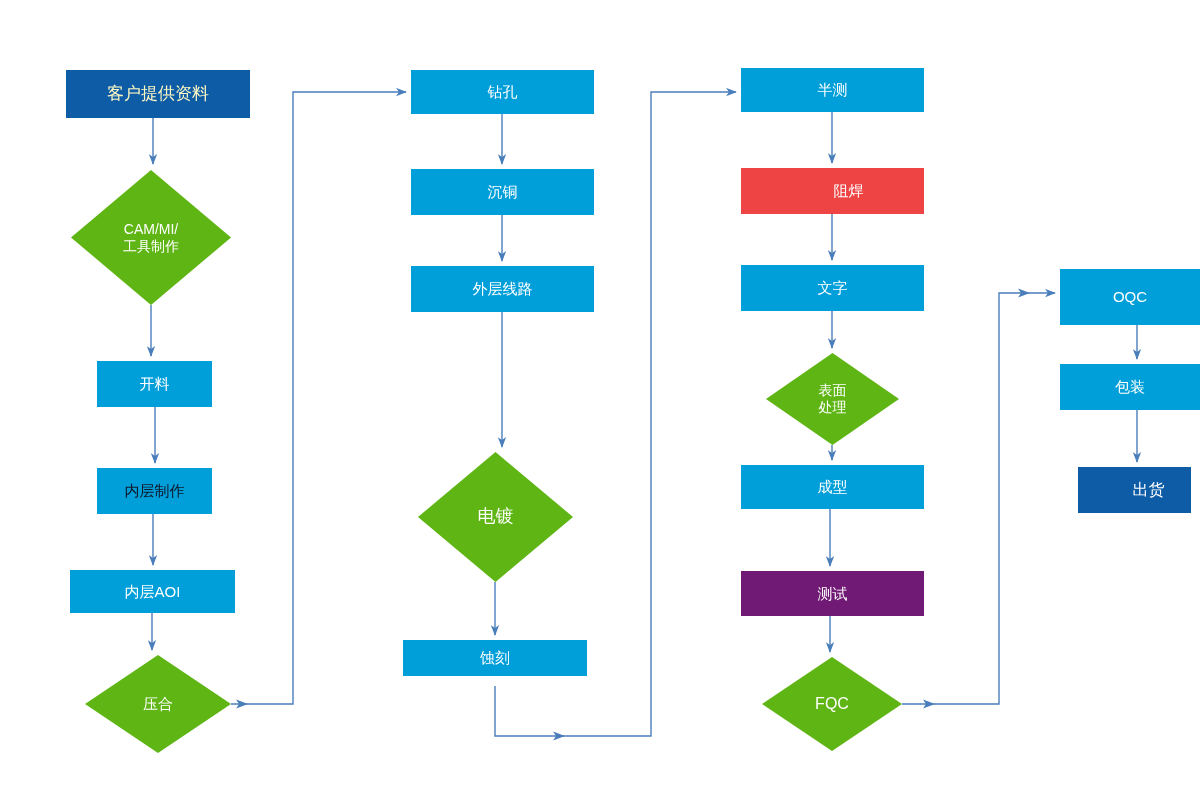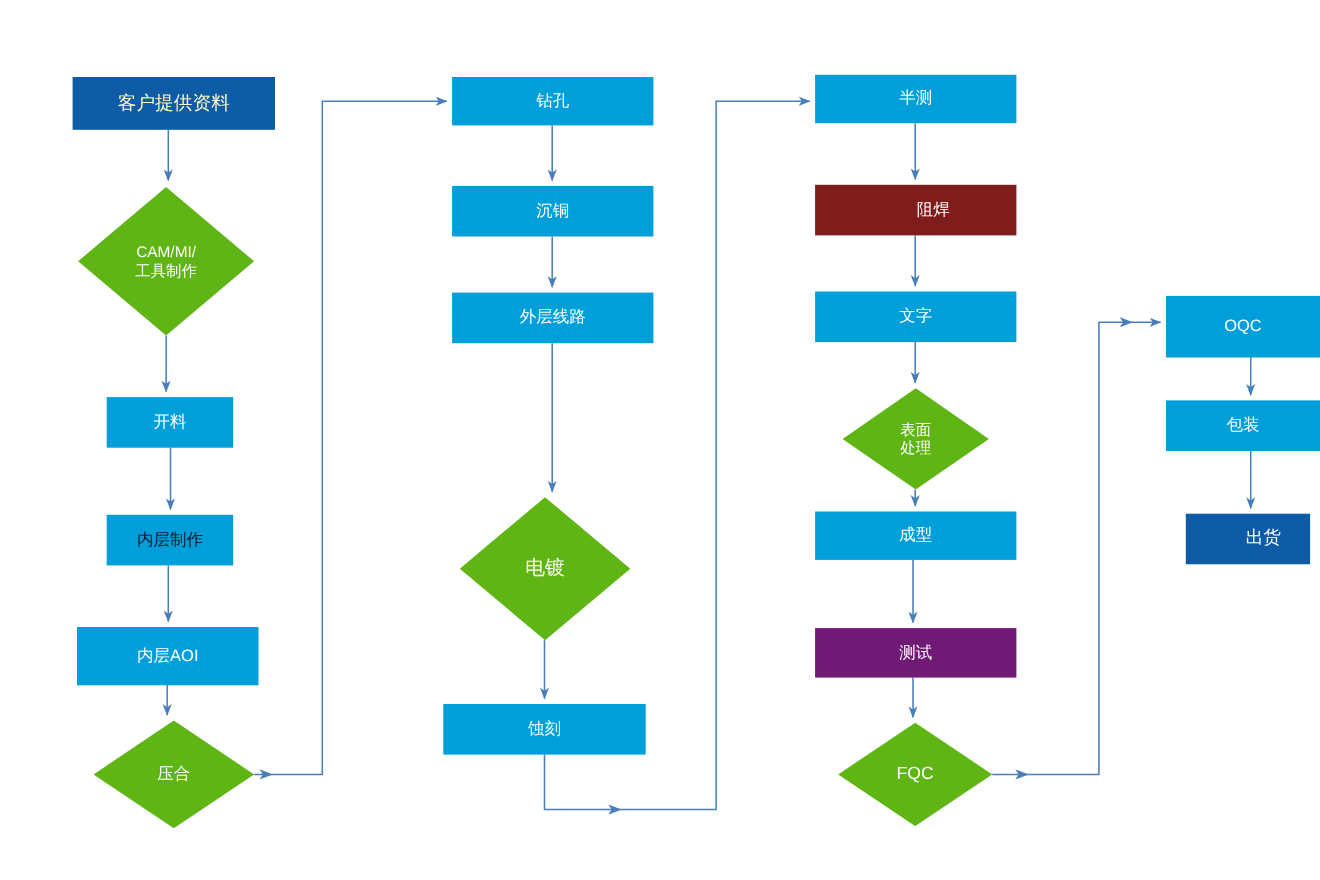--- a/index.html
+++ b/index.html
@@ -133,33 +133,33 @@
       </g>
     </svg>
   <div id="node-layer">
       <div class="node rect" style="left: 66px; top: 70px; width: 184px; height: 48px; font-size: 17px; color: #fef9c3; background: rgb(14, 91, 166);"><span>客户提供资料</span></div>
       <div class="node diamond" style="left: 71px; top: 170px; width: 160px; height: 135px; font-size: 14px; color: rgb(255, 255, 255);"><svg class="diamond-shape" viewBox="0 0 100 100" preserveAspectRatio="none">
           <polygon points="50,0 100,50 50,100 0,50" fill="#5eb513"></polygon>
         </svg><span class="diamond-label">CAM/MI/
 工具制作</span></div>
       <div class="node rect" style="left: 97px; top: 361px; width: 115px; height: 46px; font-size: 15px; color: rgb(255, 255, 255); background: rgb(1, 159, 217);"><span>开料</span></div>
       <div class="node rect" style="left: 97px; top: 468px; width: 115px; height: 46px; font-size: 15px; color: #0f172a; background: rgb(1, 159, 217);"><span>内层制作</span></div>
-      <div class="node rect" style="left: 70px; top: 570px; width: 165px; height: 53px; font-size: 15px; color: rgb(255, 255, 255); background: rgb(1, 159, 217);"><span>内层AOI</span></div>
+      <div class="node rect" style="left: 70px; top: 570px; width: 165px; height: 43px; font-size: 15px; color: rgb(255, 255, 255); background: rgb(1, 159, 217);"><span>内层AOI</span></div>
       <div class="node diamond" style="left: 85px; top: 655px; width: 146px; height: 98px; font-size: 15px; color: rgb(255, 255, 255);"><svg class="diamond-shape" viewBox="0 0 100 100" preserveAspectRatio="none">
           <polygon points="50,0 100,50 50,100 0,50" fill="#5eb513"></polygon>
         </svg><span class="diamond-label">压合</span></div>
       <div class="node rect" style="left: 411px; top: 70px; width: 183px; height: 44px; font-size: 15px; color: rgb(255, 255, 255); background: rgb(1, 159, 217);"><span>钻孔</span></div>
       <div class="node rect" style="left: 411px; top: 169px; width: 183px; height: 46px; font-size: 15px; color: rgb(255, 255, 255); background: rgb(1, 159, 217);"><span>沉铜</span></div>
       <div class="node rect" style="left: 411px; top: 266px; width: 183px; height: 46px; font-size: 15px; color: rgb(255, 255, 255); background: rgb(1, 159, 217);"><span>外层线路</span></div>
       <div class="node diamond" style="left: 418px; top: 452px; width: 155px; height: 130px; font-size: 18px; color: rgb(255, 255, 255);"><svg class="diamond-shape" viewBox="0 0 100 100" preserveAspectRatio="none">
           <polygon points="50,0 100,50 50,100 0,50" fill="#5eb513"></polygon>
         </svg><span class="diamond-label">电镀</span></div>
-      <div class="node rect" style="left: 403px; top: 640px; width: 184px; height: 46px; font-size: 15px; color: rgb(255, 255, 255); background: rgb(1, 159, 217);"><span>蚀刻</span></div>
+      <div class="node rect" style="left: 403px; top: 640px; width: 184px; height: 36px; font-size: 15px; color: rgb(255, 255, 255); background: rgb(1, 159, 217);"><span>蚀刻</span></div>
       <div class="node rect" style="left: 741px; top: 68px; width: 183px; height: 44px; font-size: 15px; color: rgb(255, 255, 255); background: rgb(1, 159, 217);"><span>半测</span></div>
-      <div class="node rect" style="left: 741px; top: 168px; width: 183px; height: 46px; font-size: 15px; color: rgb(255, 255, 255); background: #7f1d1d; padding-left: 32px;"><span>阻焊</span></div>
+      <div class="node rect" style="left: 741px; top: 168px; width: 183px; height: 46px; font-size: 15px; color: rgb(255, 255, 255); background: #ef4444; padding-left: 32px;"><span>阻焊</span></div>
       <div class="node rect" style="left: 741px; top: 265px; width: 183px; height: 46px; font-size: 15px; color: rgb(255, 255, 255); background: rgb(1, 159, 217);"><span>文字</span></div>
       <div class="node diamond" style="left: 766px; top: 353px; width: 133px; height: 92px; font-size: 14px; color: rgb(255, 255, 255);"><svg class="diamond-shape" viewBox="0 0 100 100" preserveAspectRatio="none">
           <polygon points="50,0 100,50 50,100 0,50" fill="#5eb513"></polygon>
         </svg><span class="diamond-label">表面
 处理</span></div>
       <div class="node rect" style="left: 741px; top: 465px; width: 183px; height: 44px; font-size: 15px; color: rgb(255, 255, 255); background: rgb(1, 159, 217);"><span>成型</span></div>
       <div class="node rect" style="left: 741px; top: 571px; width: 183px; height: 45px; font-size: 15px; color: rgb(255, 255, 255); background: #701a75;"><span>测试</span></div>
       <div class="node diamond" style="left: 762px; top: 657px; width: 140px; height: 94px; font-size: 16px; color: rgb(255, 255, 255);"><svg class="diamond-shape" viewBox="0 0 100 100" preserveAspectRatio="none">
           <polygon points="50,0 100,50 50,100 0,50" fill="#5eb513"></polygon>
         </svg><span class="diamond-label">FQC</span></div>

